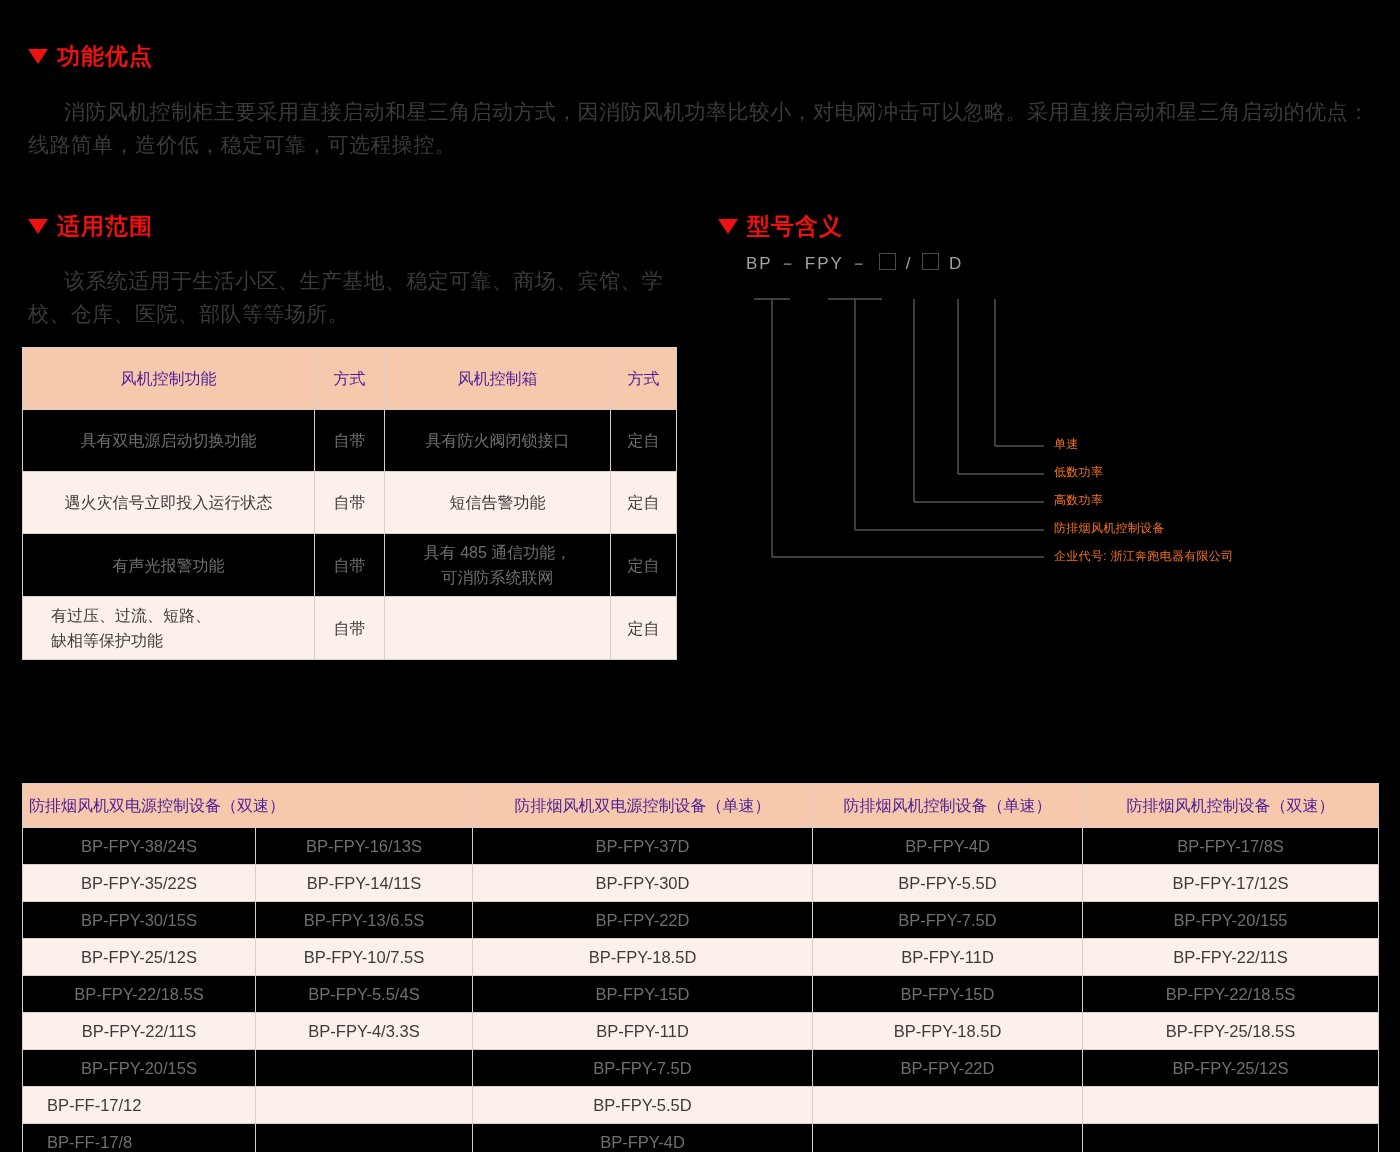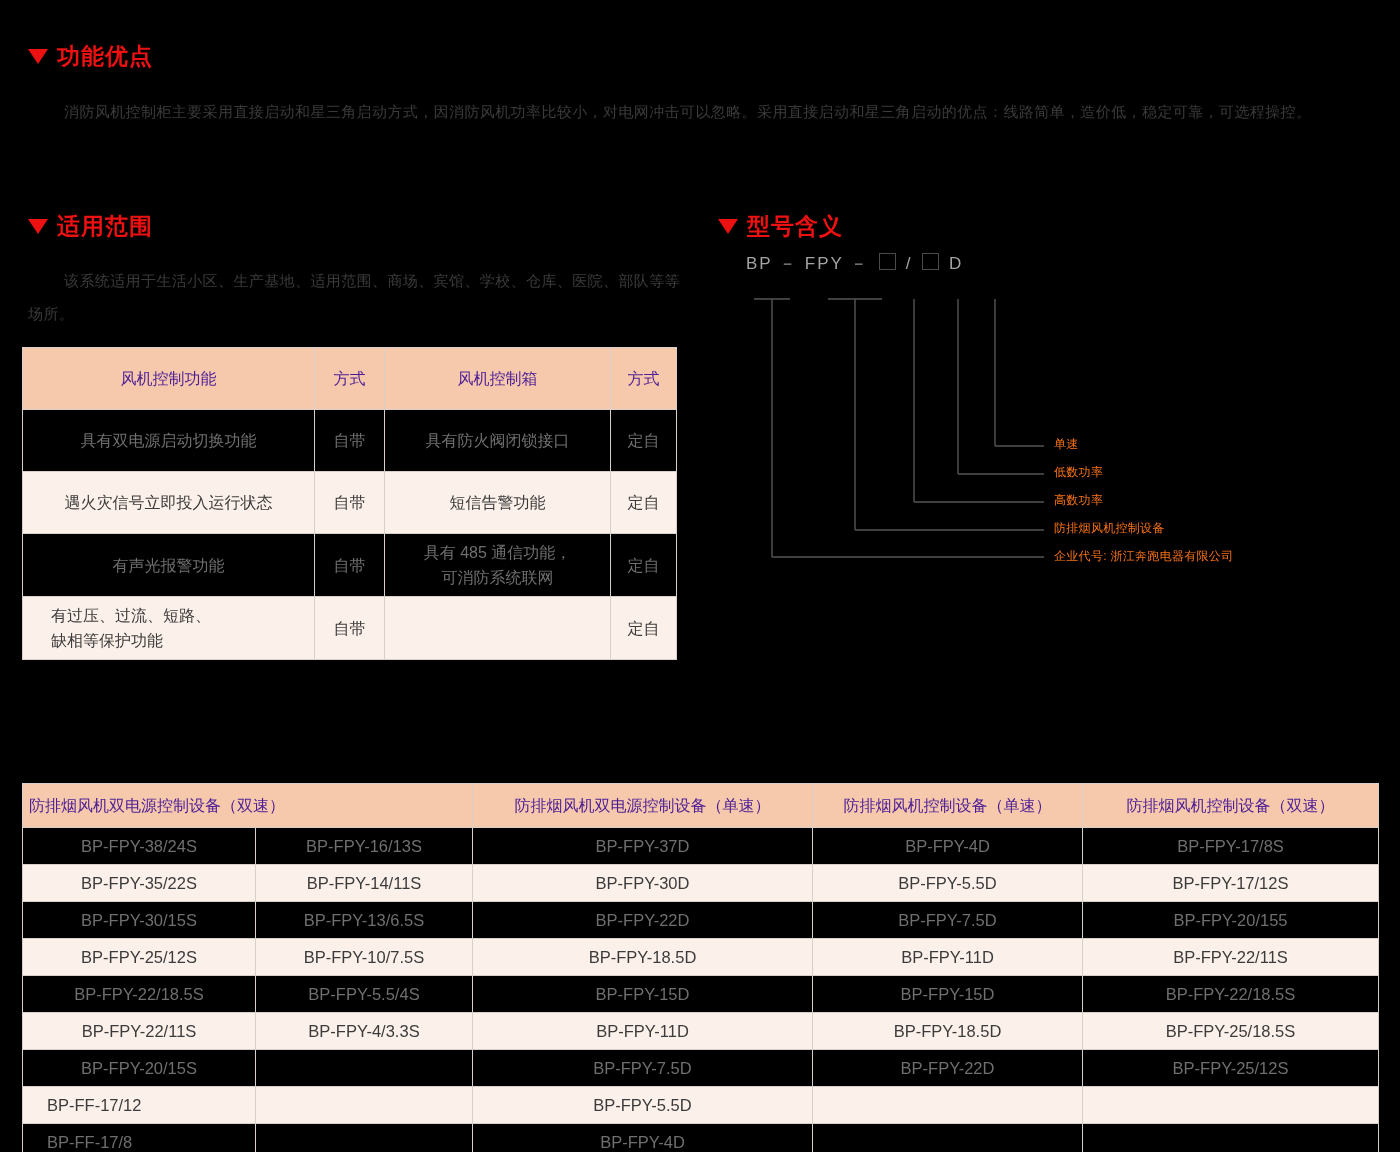--- a/index.html
+++ b/index.html
@@ -37,21 +37,21 @@
     border-left: 10px solid transparent;
     border-right: 10px solid transparent;
     border-top: 15px solid #ee1111;
     display: inline-block;
   }
 
   
   .para {
     position: absolute;
     color: #3b3b3b;
-    font-size: 15px;
+    font-size: 21px;
     line-height: 33px;
     letter-spacing: 0.4px;
   }
   .para .indent { display: inline-block; width: 36px; }
 
   
   table.grid {
     position: absolute;
     border-collapse: collapse;
     table-layout: fixed;
@@ -146,21 +146,21 @@
   <div class="para" style="left:28px; top:95px; width:1344px;">
     <span class="indent"></span><span>消防风机控制柜主要采用直接启动和星三角启动方式，因消防风机功率比较小，对电网冲击可以忽略。采用直接启动和星三角启动的优点：线路简单，造价低，稳定可靠，可选程操控。</span>
   </div>
 
   <div class="section-head" style="left:28px; top:211px;">
     <span class="tri"></span>
     <span>适用范围</span>
   </div>
 
   <div class="para" style="left:28px; top:264px; width:660px;">
-    <span class="indent"></span><span>该系统适用于生活小区、生产基地、适用范围、商场、宾馆、学校、仓库、医院、部队等等场所。</span>
+    <span class="indent"></span><span>该系统适用于生活小区、生产基地、稳定可靠、商场、宾馆、学校、仓库、医院、部队等等场所。</span>
   </div>
 
   <table class="grid" id="tbl-features">
     <colgroup>
       <col class="col-a">
         <col class="col-b">
         <col class="col-c">
         <col class="col-d">
     </colgroup>
     <thead>

